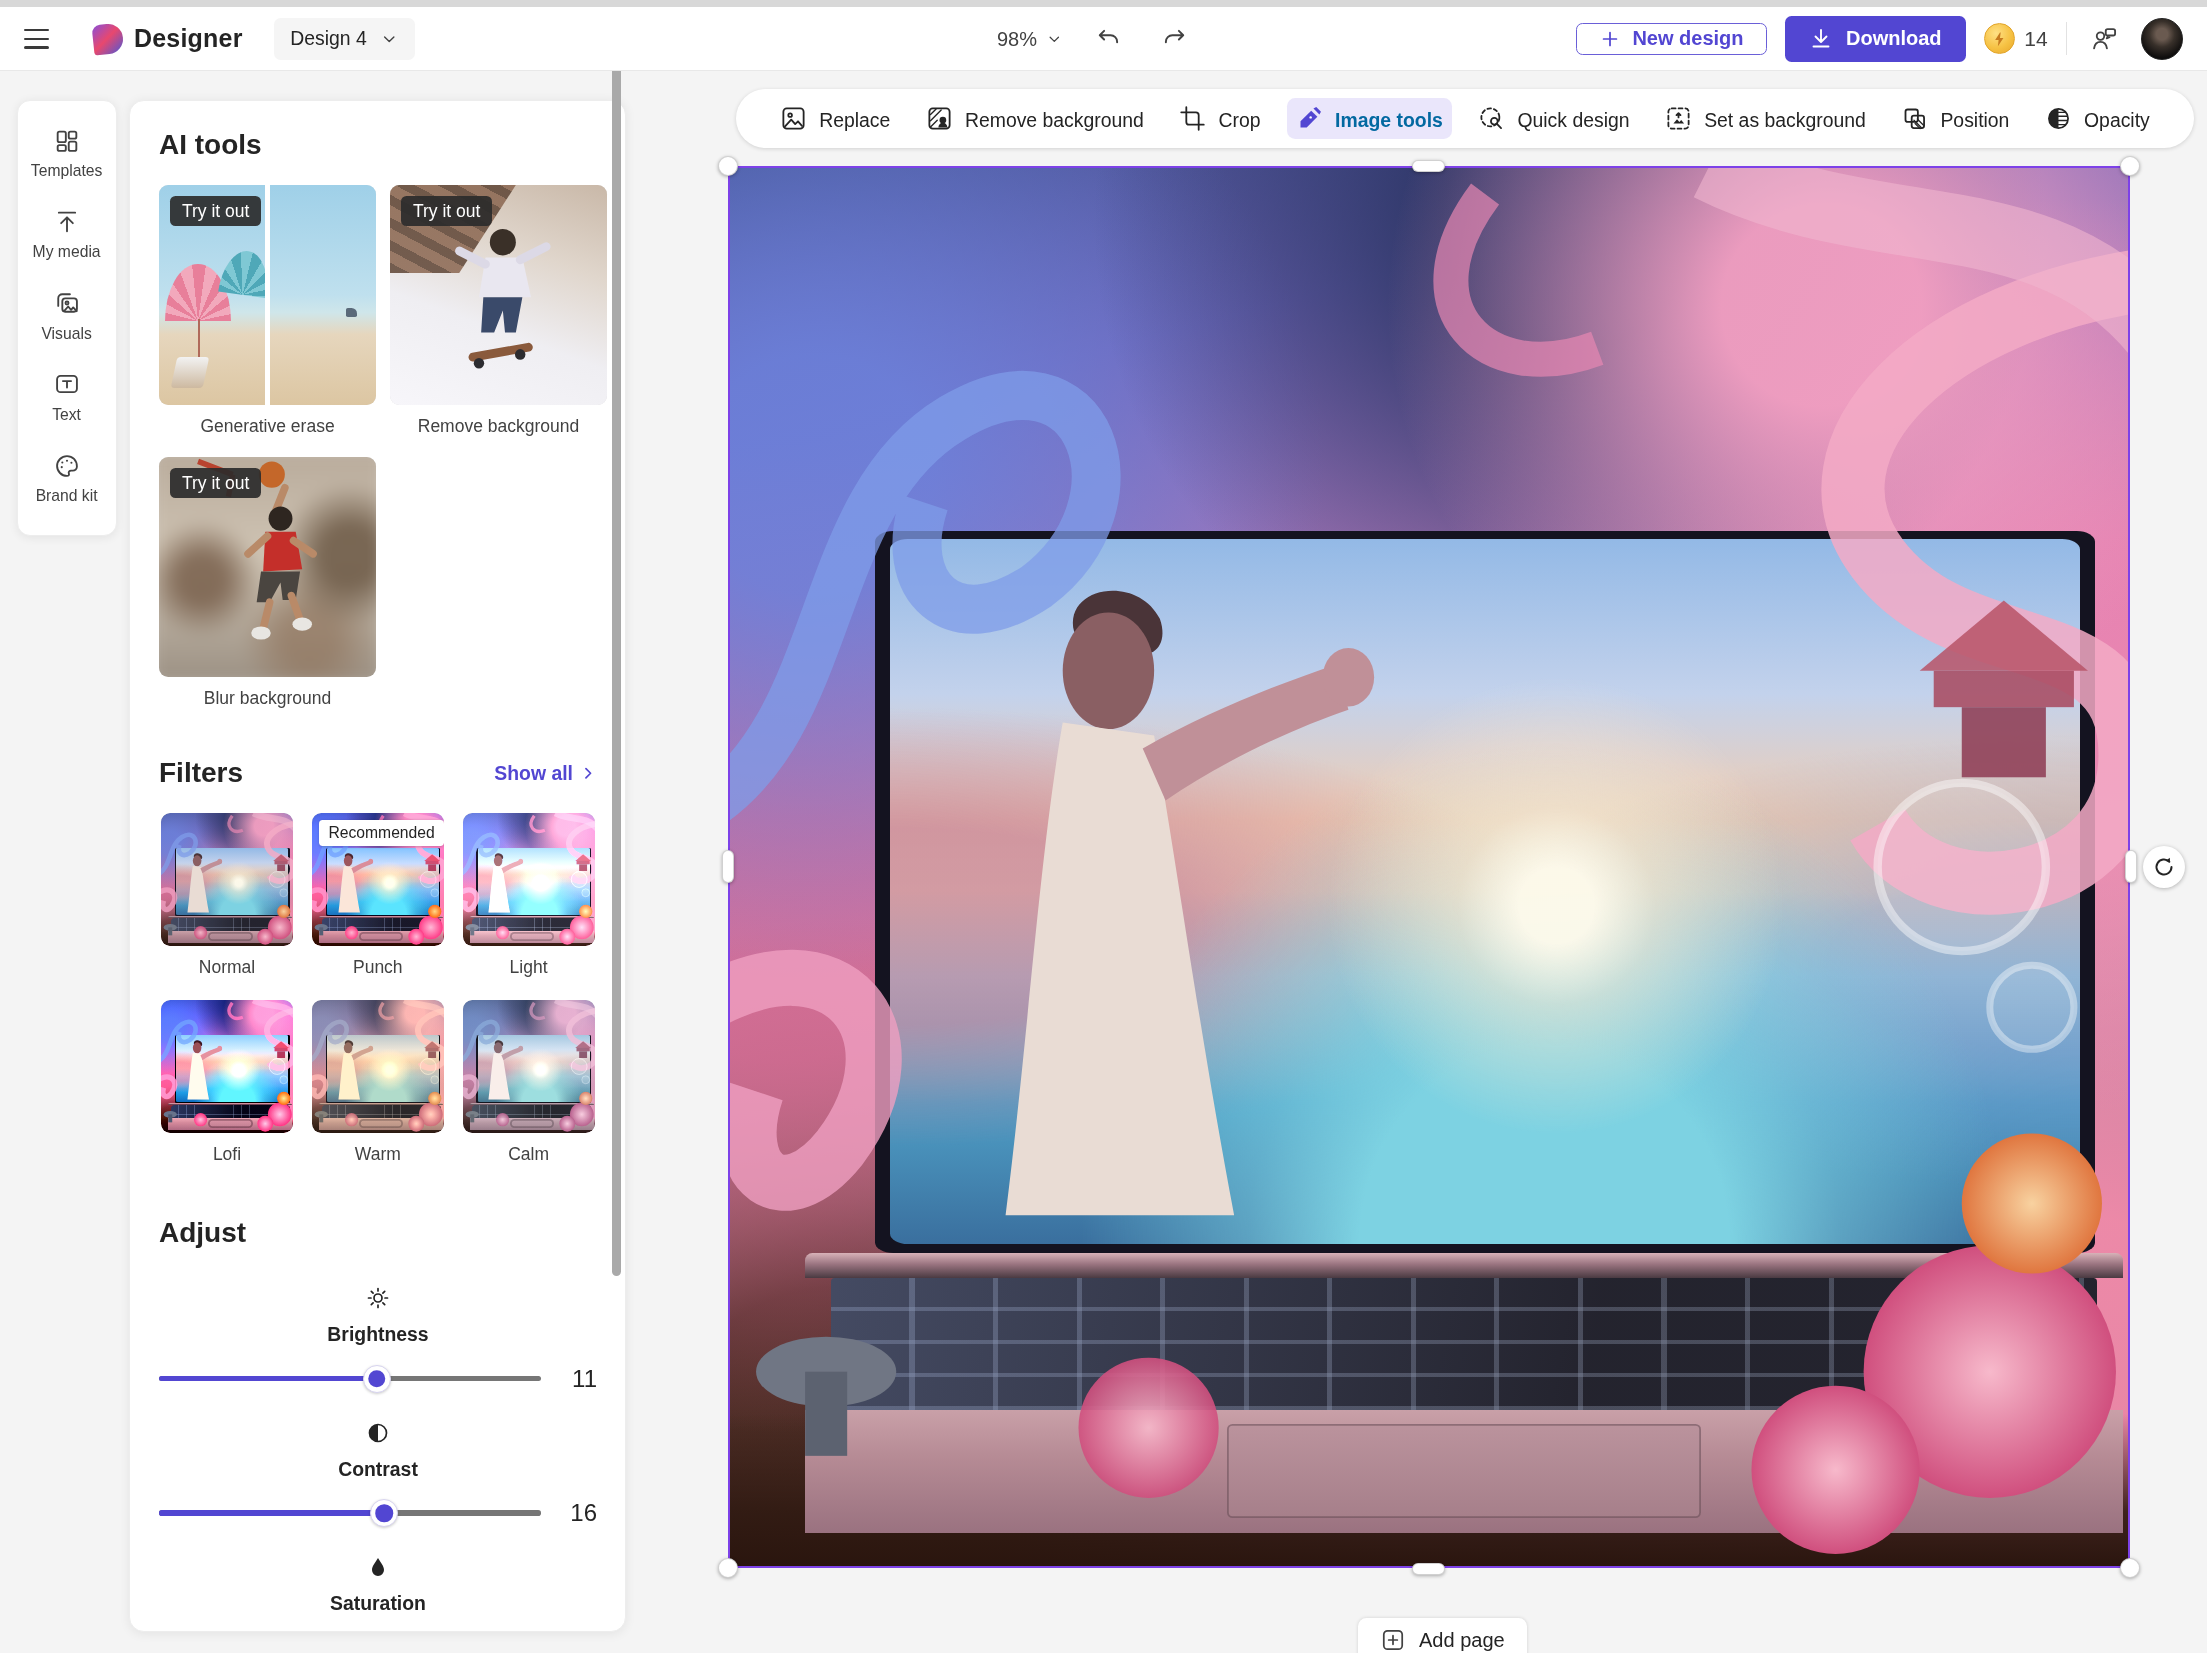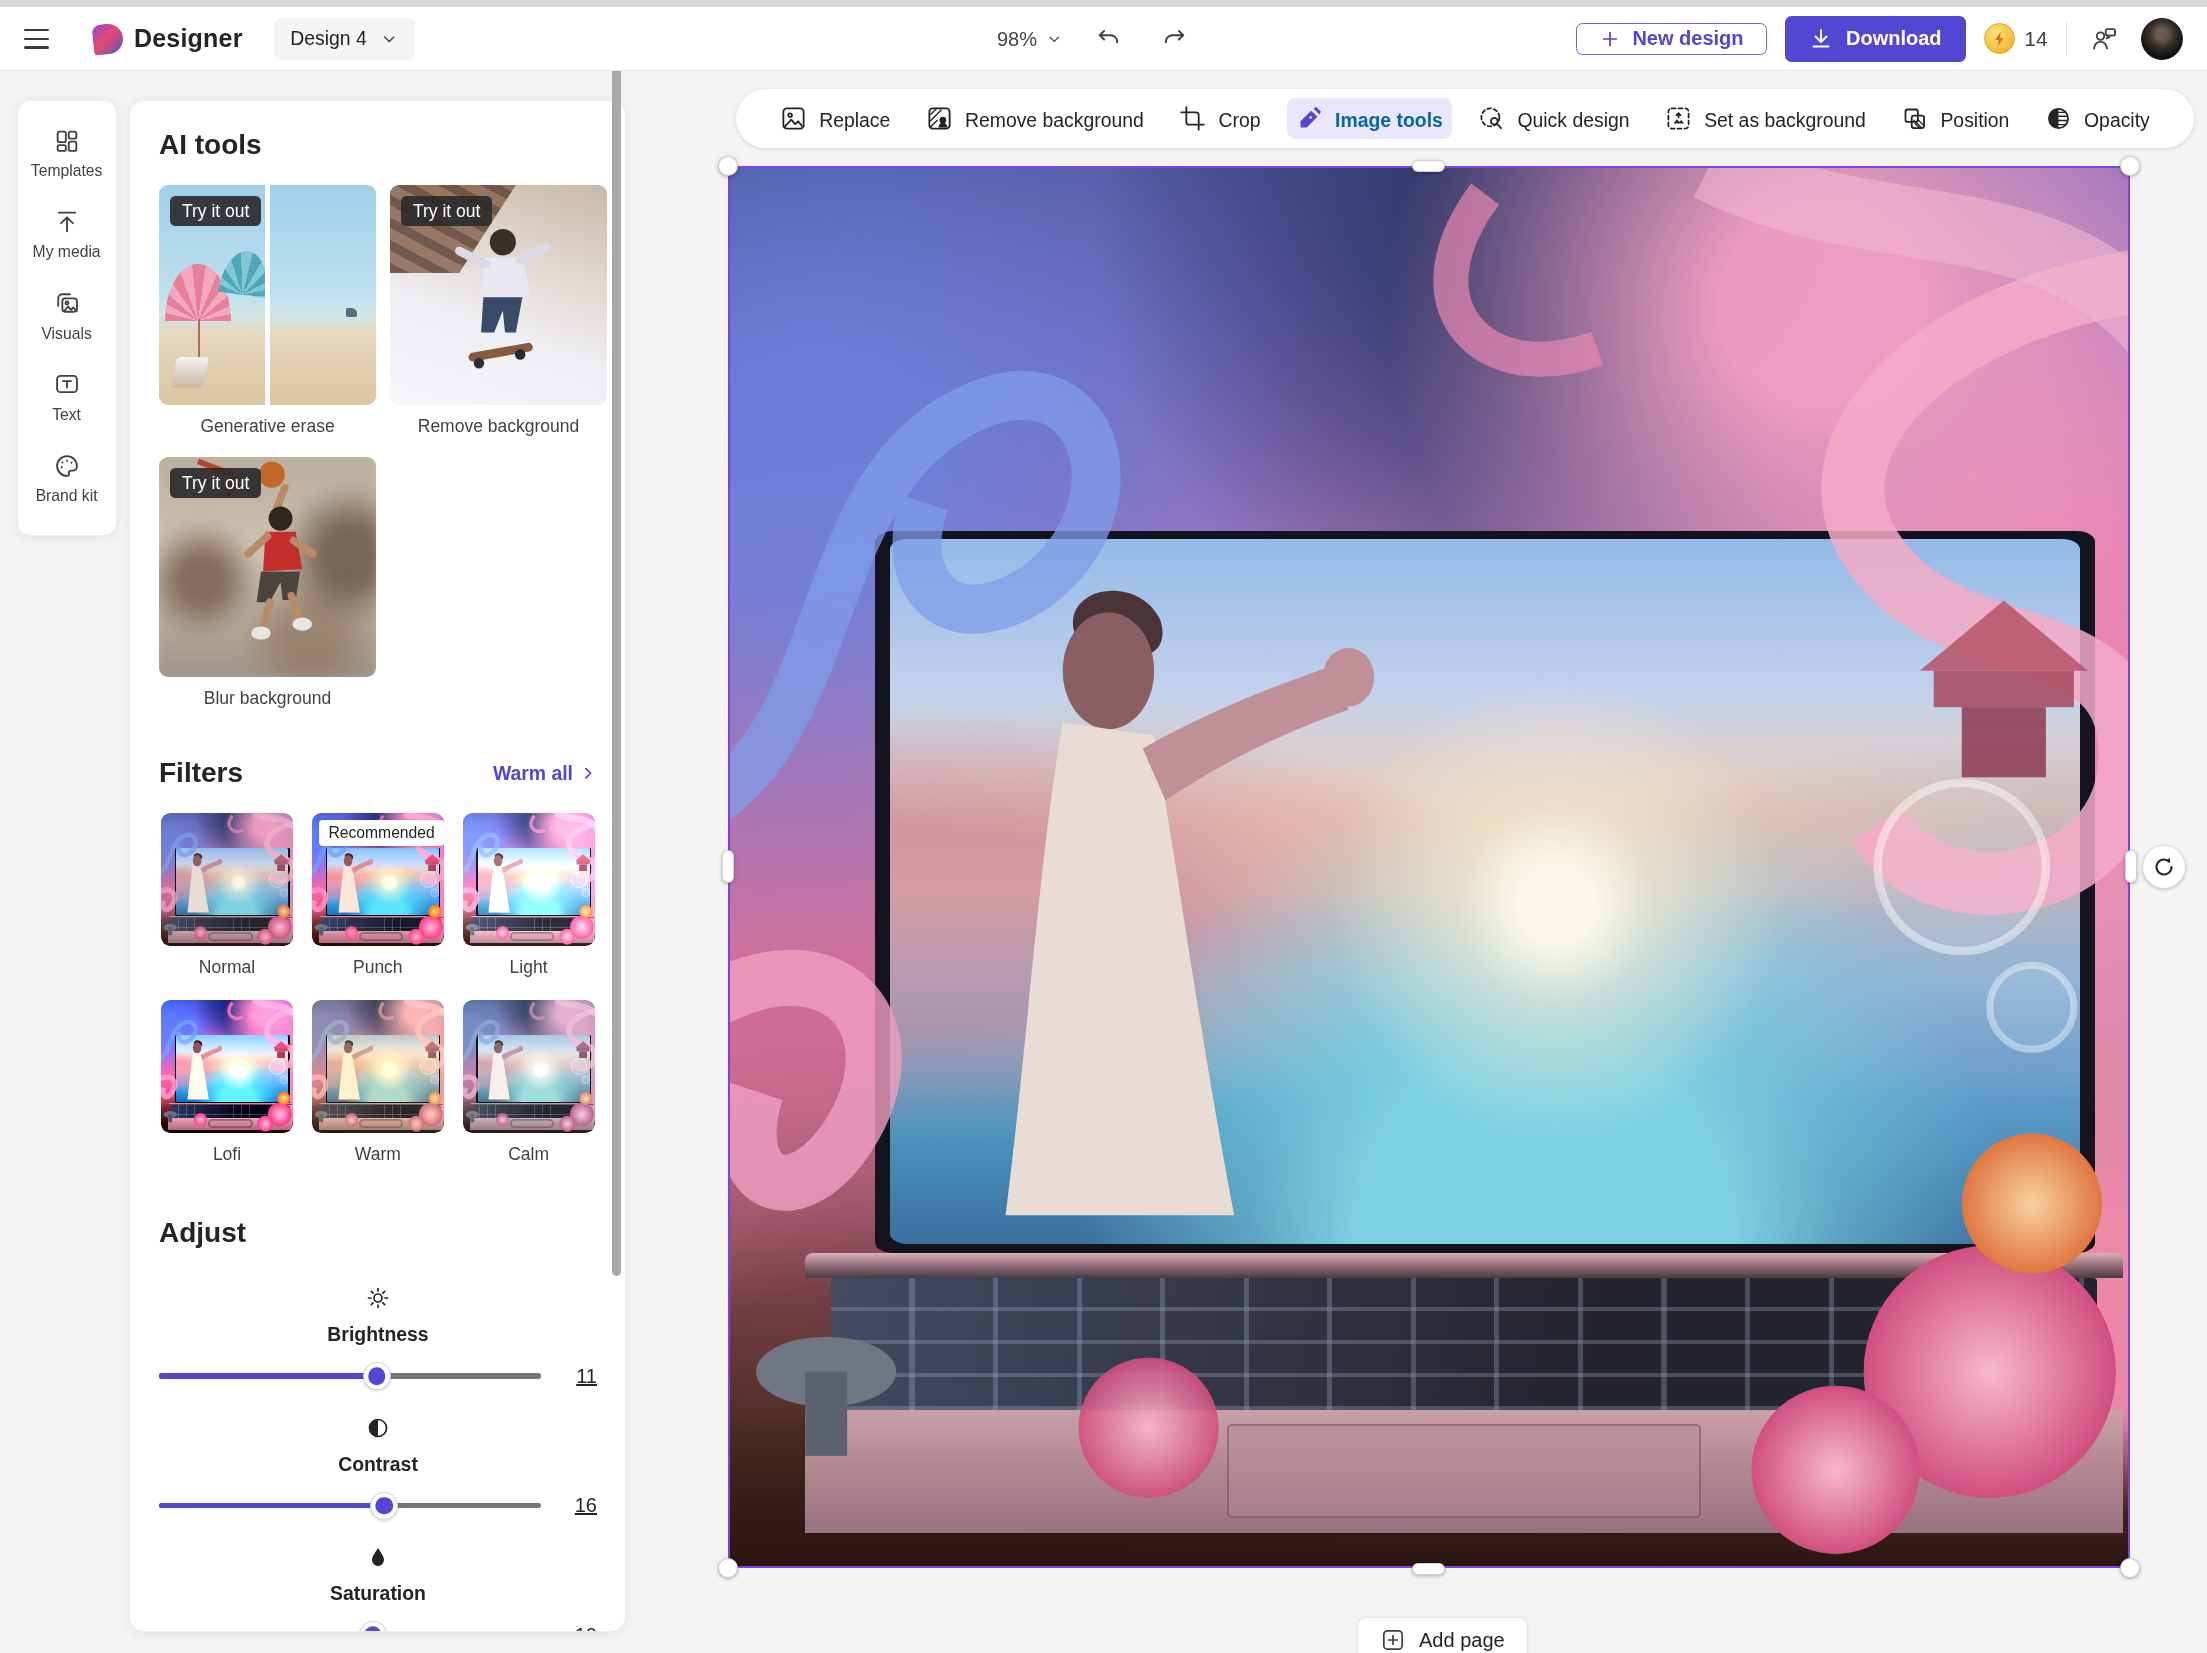--- a/index.html
+++ b/index.html
@@ -65,21 +65,21 @@
   .slider-block + .slider-block{margin-top:28px;}
   .slider-label{display:flex;align-items:center;gap:13px;font-size:19.4px;font-weight:600;flex-direction:column;}
   .slider-label svg{width:24px;height:24px;stroke:#242424;fill:none;stroke-width:1.7;stroke-linecap:round;}
   .slider-row{display:flex;align-items:center;margin-top:18.5px;}
   .track{position:relative;width:382px;height:5.5px;border-radius:2.8px;background:#767676;cursor:pointer;}
   .track .fill{position:absolute;left:0;top:0;height:100%;border-radius:2.8px;background:#5246d2;}
   .thumb{position:absolute;top:50%;transform:translate(-50%,-50%);width:28px;height:28px;border-radius:50%;
     background:#fff;border:0.9px solid #d8d4f0;box-shadow:0 0.9px 2.8px rgba(0,0,0,.2);cursor:pointer;}
   .thumb::after{content:"";position:absolute;left:50%;top:50%;transform:translate(-50%,-50%);
     width:17.5px;height:17.5px;border-radius:50%;background:#5246d2;}
-  .slider-val{margin-left:auto;width:41px;text-align:right;font-size:20px;color:#242424;text-decoration:underline;}
+  .slider-val{margin-left:auto;width:41px;text-align:right;font-size:24px;color:#242424;}
 
   
   .cv-toolbar{position:absolute;left:736px;top:89px;width:1458px;height:59px;background:#fff;border-radius:29.5px;
     box-shadow:0 0.9px 4.6px rgba(0,0,0,.14);display:flex;align-items:center;justify-content:space-between;
     padding:0 35px;z-index:45;}
   .tb-item{display:flex;align-items:flex-end;gap:12px;font-size:19.4px;color:#242424;cursor:pointer;white-space:nowrap;padding:7.4px 9.2px;border-radius:8.3px;}
   .tb-item svg{width:27px;height:27px;stroke:#242424;fill:none;stroke-width:1.6;stroke-linecap:round;stroke-linejoin:round;}
   .tb-item.active{background:#eae6fb;color:#0369a1;font-weight:bold;}
   .tb-item.active svg{stroke:#5246d2;}
 
@@ -343,21 +343,21 @@
             <ellipse cx="66" cy="76" rx="4.5" ry="3" fill="#e8e6e2"></ellipse>
         </svg>
       </div>
       <div class="tile-label">Blur background</div>
     </div>
   </div>
 
   <div class="filters-head">
     <h2>Filters</h2>
     <div class="show-all">
-      <span>Warm all</span>
+      <span>Show all</span>
       <svg width="18.5" height="18.5" viewBox="0 0 24 24">
           <path d="M9 6l6 6-6 6" fill="none" stroke="#5246d2" stroke-width="2.2" stroke-linecap="round" stroke-linejoin="round"></path>
         </svg>
     </div>
   </div>
 
   <div class="filter-grid">
     <div class="tool-col">
       <div class="tile filter-tile f-normal">
           <div style="position:absolute;inset:0;">

